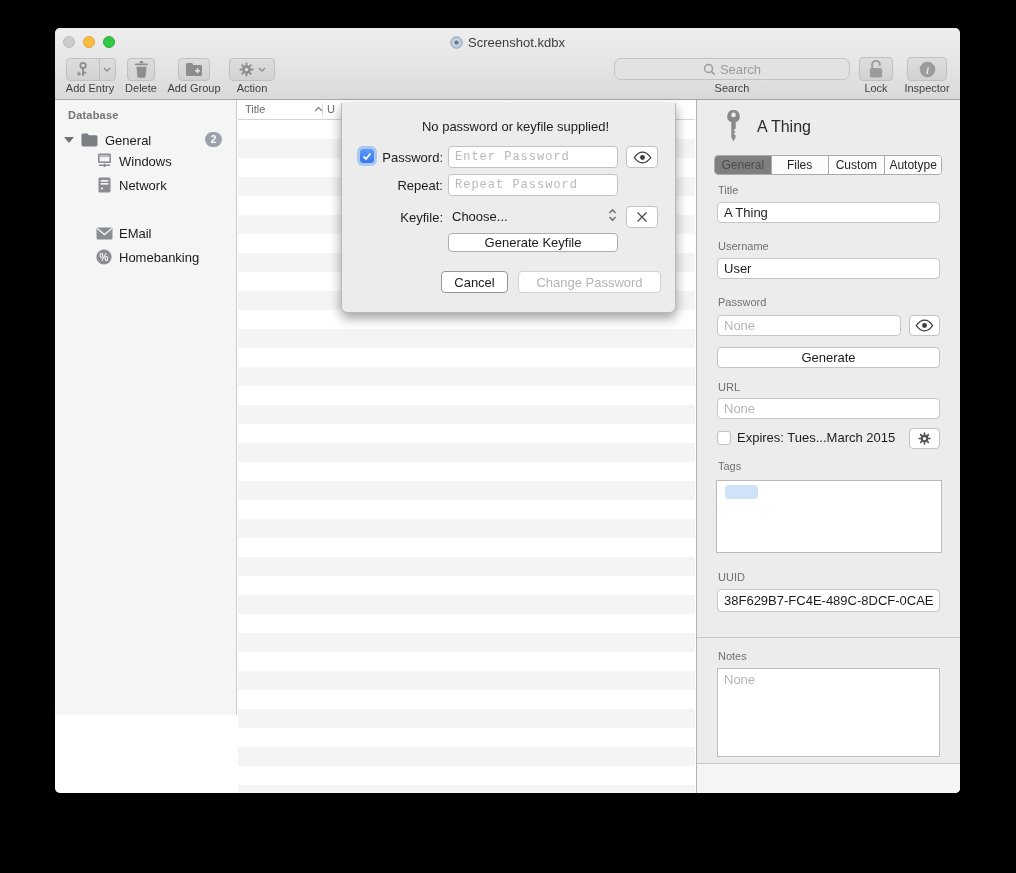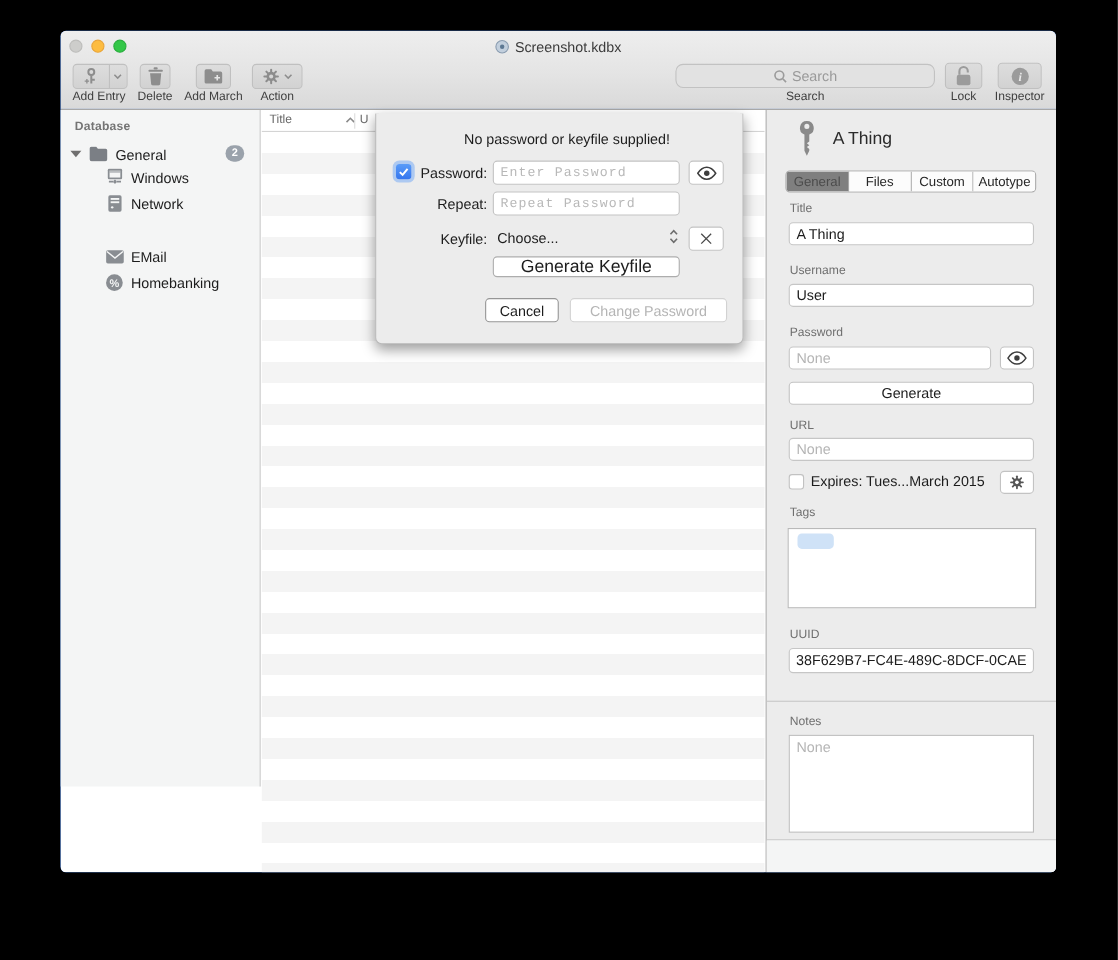--- a/index.html
+++ b/index.html
@@ -1,17 +1,17 @@
 <!DOCTYPE html>
 <html><head>
 <meta charset="utf-8">
 <style>
   * { margin:0; padding:0; box-sizing:border-box; }
   html,body { width:1016px; height:873px; background:#000; font-family:"Liberation Sans",sans-serif; overflow:hidden; }
-  .window { position:absolute; left:55px; top:28px; width:905px; height:765px; border-radius:5px; overflow:hidden; background:#3b82f6; box-shadow:0 10px 30px rgba(0,0,0,.6); }
+  .window { position:absolute; left:55px; top:28px; width:905px; height:765px; border-radius:5px; overflow:hidden; background:#0f766e; box-shadow:0 10px 30px rgba(0,0,0,.6); }
 
   
   .chrome { position:absolute; left:0; top:0; width:905px; height:72px; background:linear-gradient(180deg,#eeeeee 0%,#e4e4e4 55%,#d9d9d9 100%); border-bottom:1px solid #a8a8a8; }
   .traffic { position:absolute; top:8px; width:12px; height:12px; border-radius:50%; }
   .tl-close { left:8px;  background:#cdcdcb; border:1px solid #bdbdbb; }
   .tl-min   { left:28px; background:#fdbc40; border:1px solid #e9a53a; }
   .tl-zoom  { left:48px; background:#33c748; border:1px solid #2aad3e; }
   .titlebar-title { position:absolute; top:0; left:0; right:0; height:28px; display:flex; align-items:center; justify-content:center; gap:5px; font-size:13px; color:#3c3c3c; }
   .tb-btn { position:absolute; top:30px; height:23px; background:linear-gradient(#dddddd,#d2d2d2); border:1px solid #c0c0c0; border-radius:4px; display:flex; align-items:center; justify-content:center; }
   .tb-label { position:absolute; top:54px; font-size:11px; color:#3f3f3f; text-align:center; transform:translateX(-50%); white-space:nowrap; }
@@ -72,21 +72,21 @@
   .sheet-msg { position:absolute; left:0; top:16px; width:100%; text-align:center; font-size:13px; color:#1c1c1c; padding-left:14px; }
   .sheet-label { position:absolute; right:232px; font-size:13px; color:#1c1c1c; white-space:nowrap; }
   .sheet-input { position:absolute; left:106px; width:170px; height:22px; border:1px solid #c3c3c3; border-radius:4px; background:#fff; padding:0 6px; font-family:"Liberation Mono",monospace; font-size:12px; letter-spacing:1px; outline:none; }
   .sheet-input::placeholder { color:#b8b8b8; }
   .sheet-sqbtn { position:absolute; left:284px; width:32px; height:22px; background:#fff; border:1px solid #c3c3c3; border-radius:4px; display:flex; align-items:center; justify-content:center; }
   .chk-on { position:absolute; left:18px; top:46px; width:14px; height:14px; border-radius:3px; background:linear-gradient(#5a9cf8,#3576ee); box-shadow:0 0 0 3px rgba(110,165,245,.5); display:flex; align-items:center; justify-content:center; }
   .choose { position:absolute; left:110px; top:106px; font-size:13px; color:#1c1c1c; }
   .stepper { position:absolute; left:266px; top:105px; }
   .btn { position:absolute; height:22px; background:#fff; border:1px solid #adadad; border-radius:4px; font-size:13px; color:#1c1c1c; display:flex; align-items:center; justify-content:center; }
   .btn.disabled { color:#b5b5b5; border-color:#d2d2d2; }
-  .gk-btn { left:106px; top:130px; width:170px; height:19px; font-size:16px; }
+  .gk-btn { left:106px; top:130px; width:170px; height:19px; font-size:13px; }
   .cancel-btn { left:99px; top:168px; width:67px; border-color:#969696; }
   .chpw-btn { left:176px; top:168px; width:143px; }
   svg { display:block; }
 </style>
 </head>
 <body>
 
 <div class="window">
 
   <div class="chrome">
@@ -136,21 +136,21 @@
     <div class="tb-label" style="left:86px;">Delete</div>
 
     <div class="tb-btn" style="left:123px; width:32px;">
       <span>
         <svg width="18" height="15" viewBox="0 0 18 15">
             <path fill="#8d8d8d" d="M1 2.5A1.5 1.5 0 0 1 2.5 1H7l1.5 2h7A1.5 1.5 0 0 1 17 4.5v8a1.5 1.5 0 0 1-1.5 1.5h-13A1.5 1.5 0 0 1 1 12.5z"></path>
             <path d="M12.5 6.2v5M10 8.7h5" stroke="#e5e5e5" stroke-width="1.5" fill="none"></path>
           </svg>
       </span>
     </div>
-    <div class="tb-label" style="left:139px;">Add March</div>
+    <div class="tb-label" style="left:139px;">Add Group</div>
 
     <div class="tb-btn" style="left:174px; width:46px; gap:3px;">
       <span>
         <svg width="17" height="17" viewBox="0 0 24 24">
             <g fill="#8d8d8d">
               <rect x="10.7" y="2" width="2.6" height="20" rx="1.3"></rect>
               <rect x="10.7" y="2" width="2.6" height="20" rx="1.3" transform="rotate(45 12 12)"></rect>
               <rect x="10.7" y="2" width="2.6" height="20" rx="1.3" transform="rotate(90 12 12)"></rect>
               <rect x="10.7" y="2" width="2.6" height="20" rx="1.3" transform="rotate(135 12 12)"></rect>
               <circle cx="12" cy="12" r="6"></circle>

